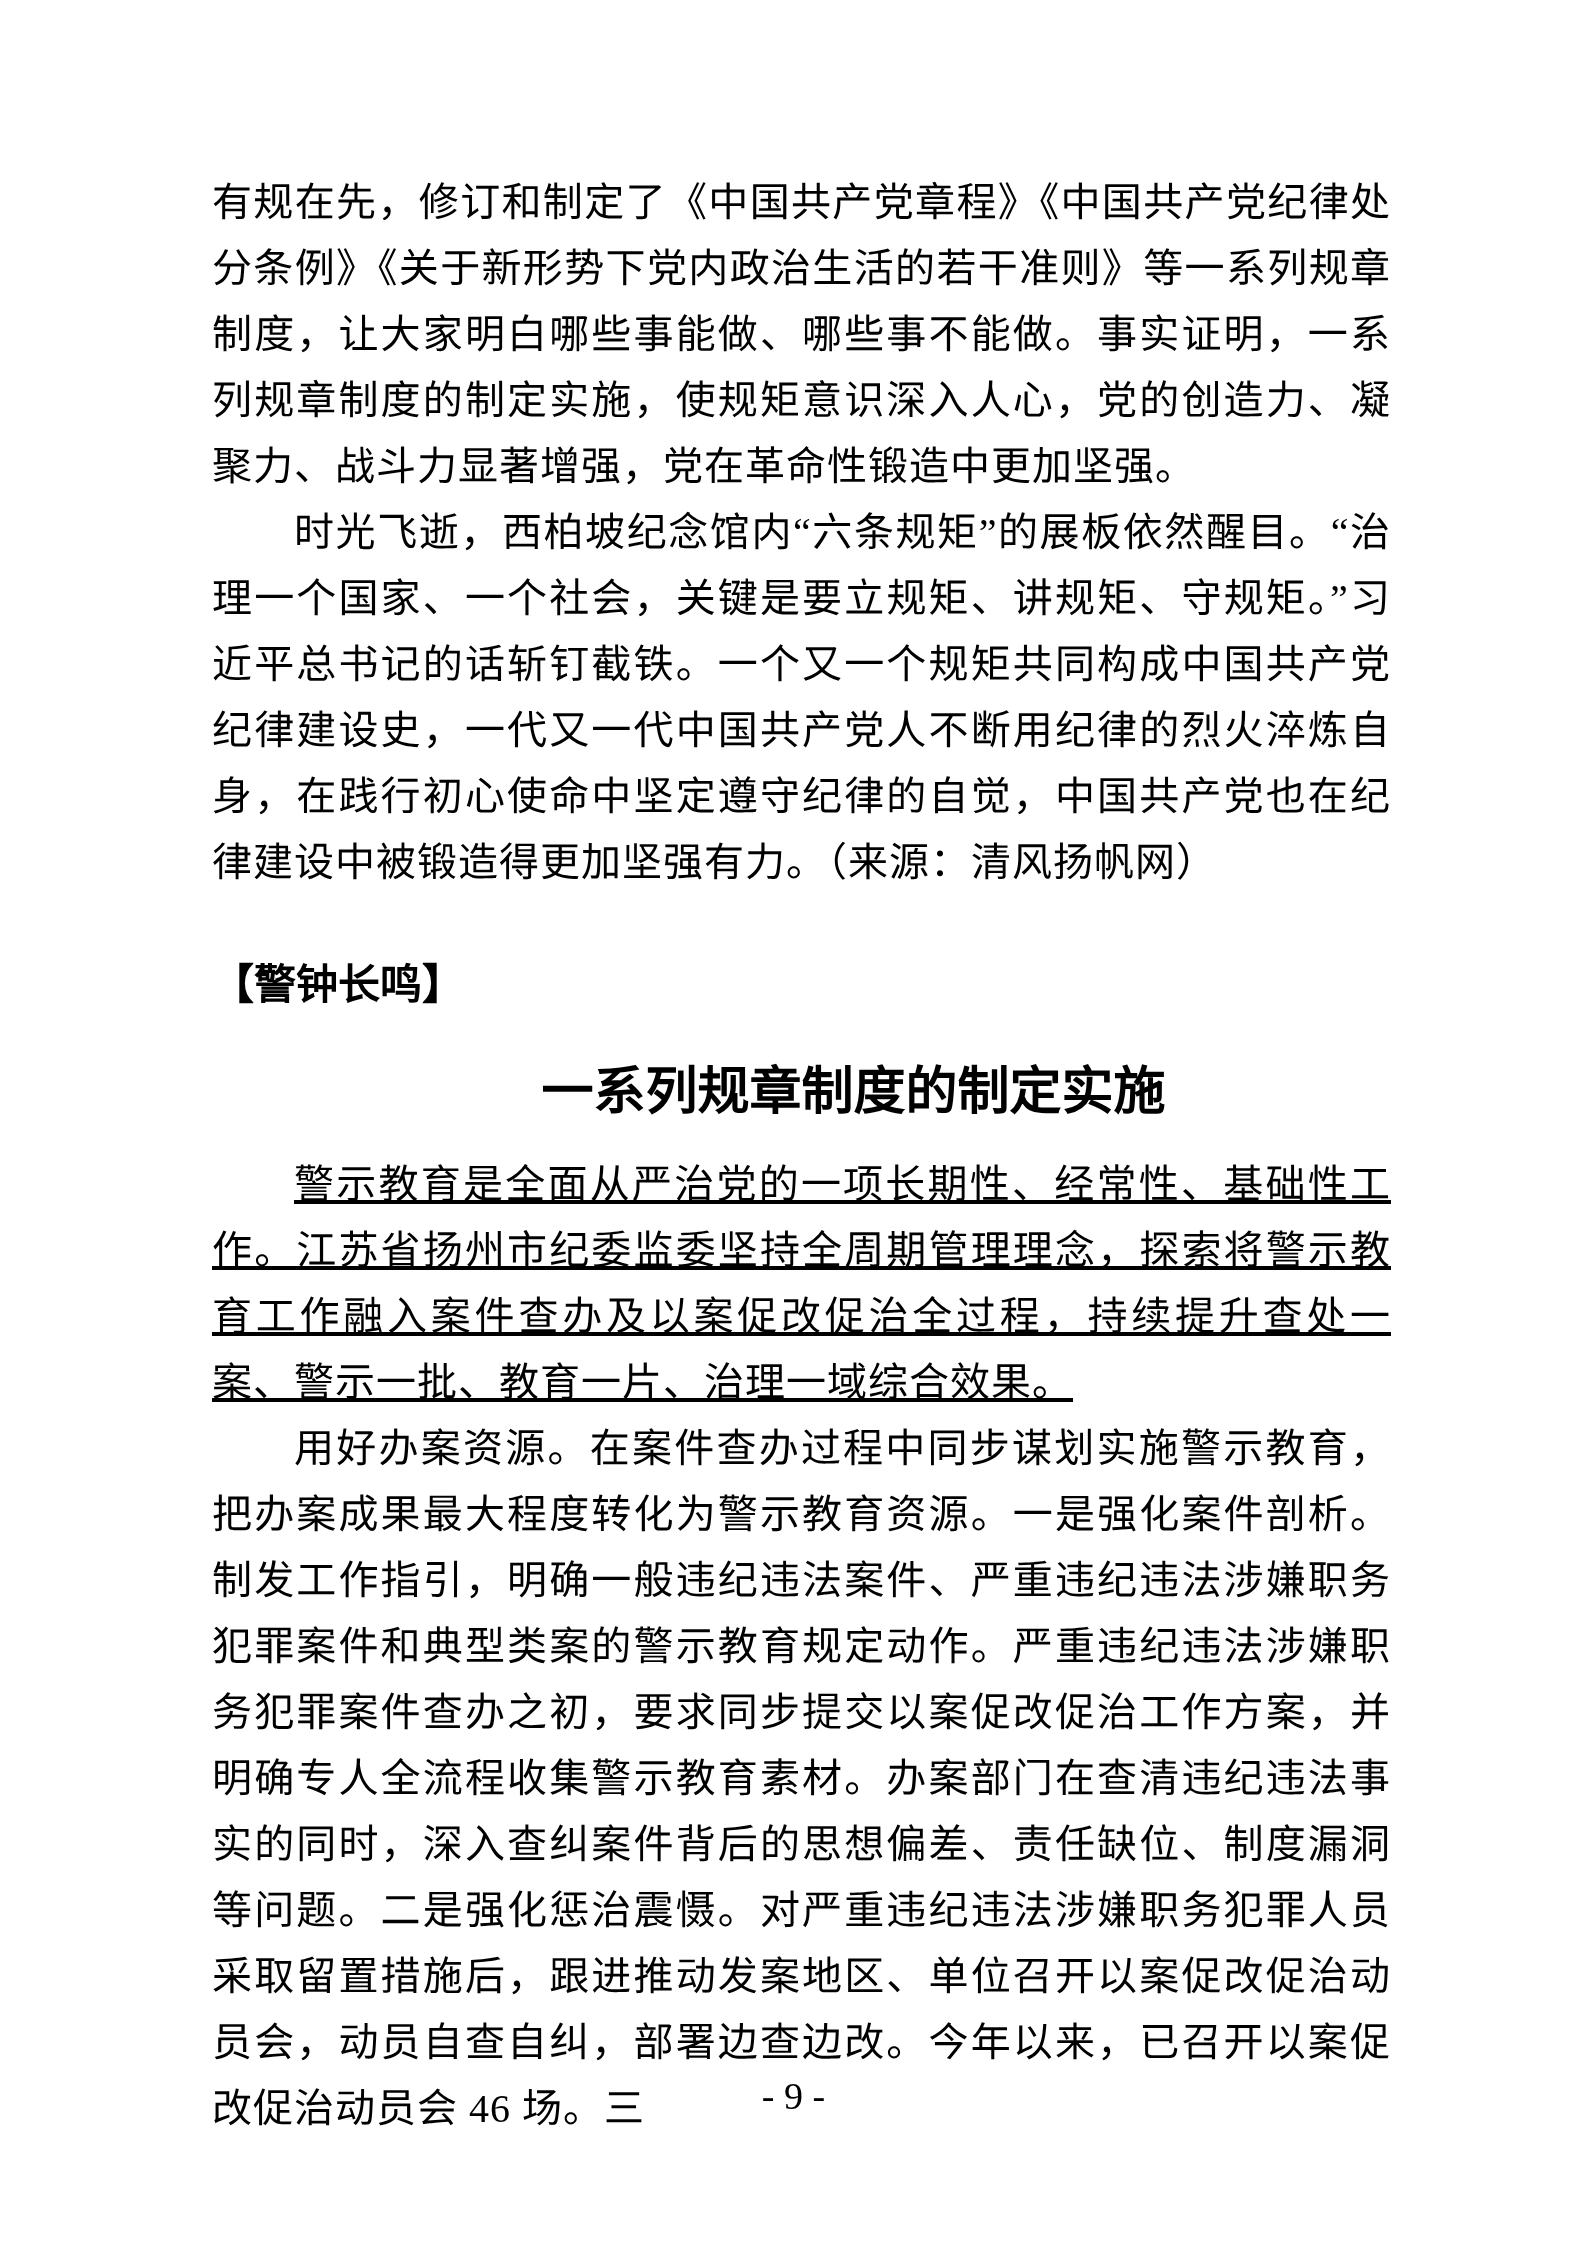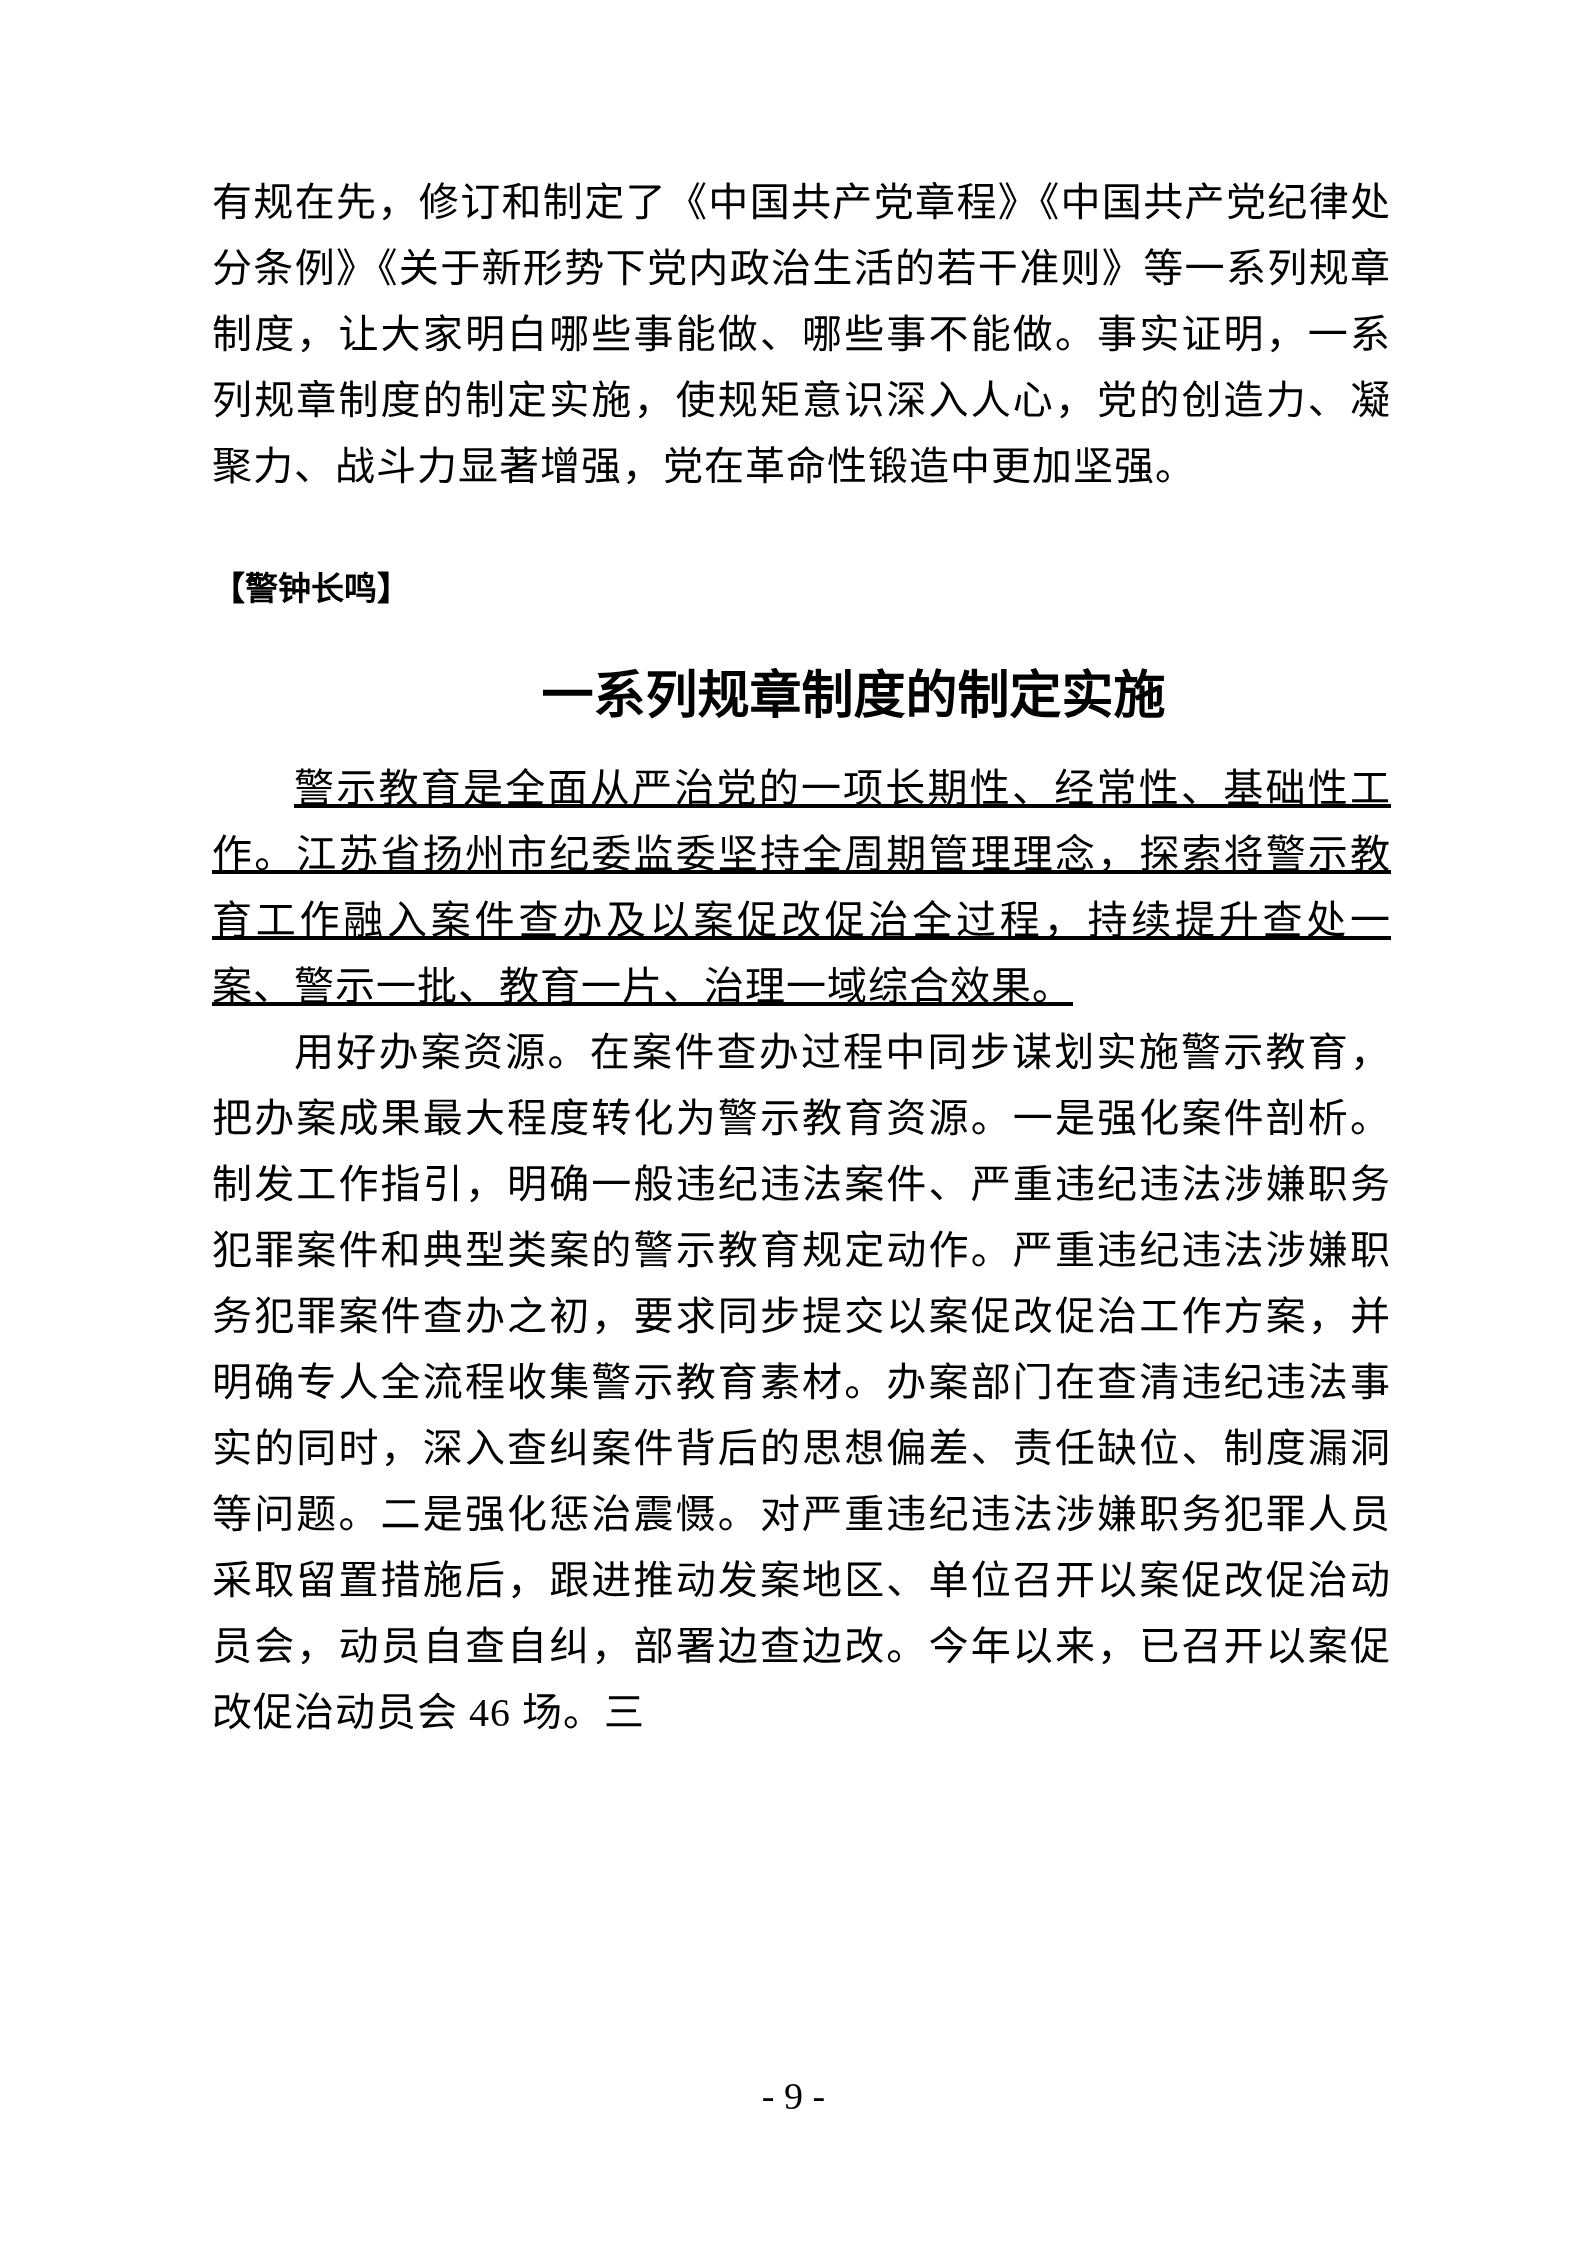--- a/index.html
+++ b/index.html
@@ -30,21 +30,21 @@
     letter-spacing: 1px;
     margin: 0;
     word-break: break-all;
   }
   .indent {
     text-indent: 82px;
   }
   .section-header {
     font-family: "Liberation Sans", "DejaVu Sans", sans-serif;
     font-weight: 700;
-    font-size: 33px;
+    font-size: 42px;
     line-height: 66px;
     margin: 56px 0 0 0;
   }
   .article-title {
     font-family: "Liberation Serif", "DejaVu Serif", serif;
     font-weight: 700;
     font-size: 52px;
     line-height: 76px;
     text-align: center;
     text-indent: 104px; 
@@ -66,20 +66,21 @@
   }
 </style>
 </head>
 <body>
 
 <div class="page">
   <div class="content">
 
     <p class="body-par">有规在先，修订和制定了《中国共产党章程》《中国共产党纪律处分条例》《关于新形势下党内政治生活的若干准则》等一系列规章制度，让大家明白哪些事能做、哪些事不能做。事实证明，一系列规章制度的制定实施，使规矩意识深入人心，党的创造力、凝聚力、战斗力显著增强，党在革命性锻造中更加坚强。</p>
 
+    <p class="body-par indent">时光飞逝，西柏坡纪念馆内“六条规矩”的展板依然醒目。“治理一个国家、一个社会，关键是要立规矩、讲规矩、守规矩。”习近平总书记的话斩钉截铁。一个又一个规矩共同构成中国共产党纪律建设史，一代又一代中国共产党人不断用纪律的烈火淬炼自身，在践行初心使命中坚定遵守纪律的自觉，中国共产党也在纪律建设中被锻造得更加坚强有力。（来源：清风扬帆网）</p>
 
     <div class="section-header">【警钟长鸣】</div>
 
     <h1 class="article-title">一系列规章制度的制定实施</h1>
 
     <p class="body-par indent after-title">警示教育是全面从严治党的一项长期性、经常性、基础性工作。江苏省扬州市纪委监委坚持全周期管理理念，探索将警示教育工作融入案件查办及以案促改促治全过程，持续提升查处一案、警示一批、教育一片、治理一域综合效果。</p>
 
     <p class="body-par indent">用好办案资源。在案件查办过程中同步谋划实施警示教育，把办案成果最大程度转化为警示教育资源。一是强化案件剖析。制发工作指引，明确一般违纪违法案件、严重违纪违法涉嫌职务犯罪案件和典型类案的警示教育规定动作。严重违纪违法涉嫌职务犯罪案件查办之初，要求同步提交以案促改促治工作方案，并明确专人全流程收集警示教育素材。办案部门在查清违纪违法事实的同时，深入查纠案件背后的思想偏差、责任缺位、制度漏洞等问题。二是强化惩治震慑。对严重违纪违法涉嫌职务犯罪人员采取留置措施后，跟进推动发案地区、单位召开以案促改促治动员会，动员自查自纠，部署边查边改。今年以来，已召开以案促改促治动员会 46 场。三</p>
 
   </div>

